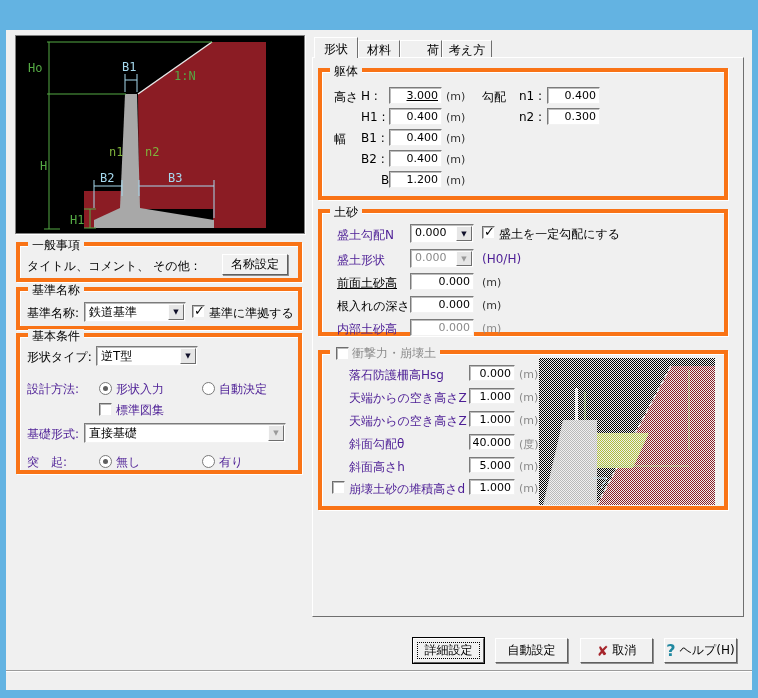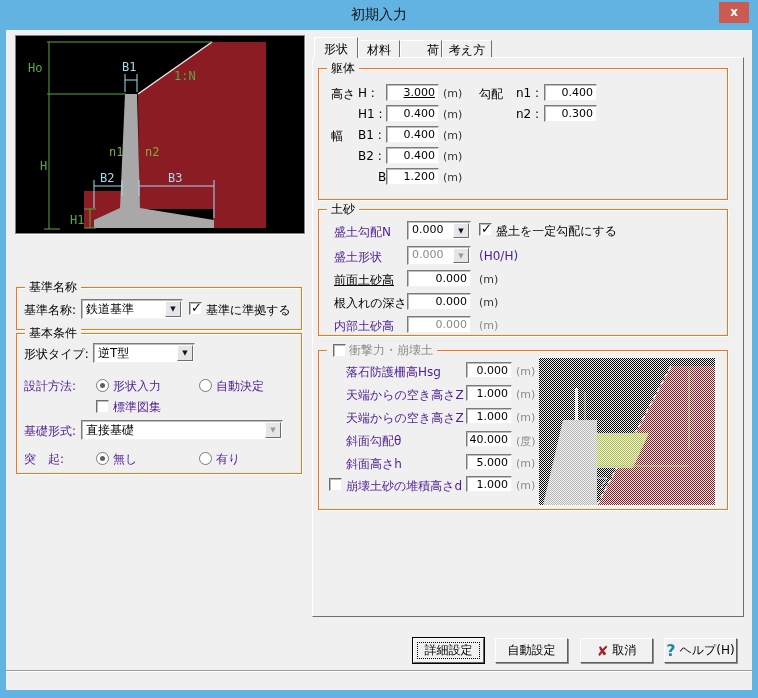--- a/index.html
+++ b/index.html
@@ -5,21 +5,21 @@
   html,body{margin:0;padding:0;background:#d8d8d8;}
   *{box-sizing:border-box;font-family:"DejaVu Sans",sans-serif;}
   .window{position:relative;width:758px;height:698px;background:#63b3e2;overflow:hidden;}
   .titlebar{position:absolute;left:0;top:0;width:758px;height:30px;background:#63b3e2;}
   .title-text{position:absolute;left:0;top:6px;width:100%;text-align:center;font-size:14px;color:#111;}
   .close-btn{position:absolute;top:2px;right:9px;width:30px;height:21px;background:#cb5a52;color:#fff;
     font-size:12px;font-weight:bold;text-align:center;line-height:20px;cursor:pointer;}
   .content{position:absolute;left:6px;top:30px;width:746px;height:660px;background:#f0f0f0;}
 
   
-  .group{position:absolute;border:1px solid #f97316;box-shadow:inset 1px 1px 0 #ffffff,1px 1px 0 #ffffff;}
+  .group{position:absolute;border:4px solid #f97316;box-shadow:inset 1px 1px 0 #ffffff,1px 1px 0 #ffffff;}
   .group-title{position:absolute;top:-8px;left:8px;background:#f0f0f0;padding:0 4px;font-size:12px;line-height:14px;color:#000;}
   .group-title.dis{color:#8a8a8a;}
   .lbl{position:absolute;font-size:12px;color:#000;white-space:nowrap;}
   .lbl.dis{color:#4c1d95;}
   .unit{position:absolute;font-size:11px;color:#333;white-space:nowrap;}
   .unit.dis{color:#8a8a8a;}
   .field{position:absolute;background:#fff;border:1px solid;border-color:#7b7b7b #f2f2f2 #f2f2f2 #7b7b7b;
     box-shadow:inset 1px 1px 0 #bdbdbd;font-size:11px;text-align:right;padding:1px 3px 0 2px;color:#000;}
   .field.dis{color:#8a8a8a;}
   .combo{position:absolute;background:#fff;border:1px solid;border-color:#7b7b7b #f2f2f2 #f2f2f2 #7b7b7b;
@@ -50,24 +50,20 @@
   .diagram-frame{position:absolute;left:9px;top:5px;width:290px;height:199px;background:#000;
     border:1px solid #808080;box-shadow:1px 1px 0 #ffffff;}
   .mini-frame{position:absolute;left:533px;top:328px;width:176px;height:147px;}
   .divider{position:absolute;left:0;top:640px;width:746px;height:2px;border-top:1px solid #9c9c9c;border-bottom:1px solid #ffffff;}
   svg text{font-family:"DejaVu Sans Mono",monospace;}
 </style>
 </head>
 <body>
 
 <div class="window">
-  <div class="titlebar">
-    <div class="title-text">初期入力</div>
-    <div class="close-btn"><span>x</span></div>
-  </div>
 
   <div class="content">
 
     <div class="diagram-frame">
       <svg width="288" height="197" viewBox="0 0 288 197">
 
         <polygon points="122,58 196,6 250,6 250,192 197,192 197,173 123,173" fill="#8b1c24"></polygon>
 
         <rect x="68" y="155" width="38" height="37" fill="#8b1c24"></rect>
 
@@ -103,20 +99,27 @@
         <text x="54" y="188" font-size="12" fill="#55aa44">H1</text>
         <text x="106" y="35" font-size="12" fill="#a6d9ee">B1</text>
         <text x="84" y="146" font-size="12" fill="#a6d9ee">B2</text>
         <text x="152" y="146" font-size="12" fill="#a6d9ee">B3</text>
         <text x="93" y="120" font-size="12" fill="#7fb33c">n1</text>
         <text x="129" y="120" font-size="12" fill="#7fb33c">n2</text>
         <text x="158" y="44" font-size="12" fill="#55aa44">1:N</text>
       </svg>
     </div>
 
+    <div class="group" style="left:10px;top:212px;width:286px;height:40px;">
+      <span class="group-title">一般事項</span>
+      <span class="lbl" style="left:7px;top:12px;">タイトル、コメント、 その他 :</span>
+      <div class="btn" style="left:202px;top:8px;width:66px;height:21px;">
+        <span>名称設定</span>
+      </div>
+    </div>
 
     <div class="group" style="left:10px;top:257px;width:286px;height:43px;">
       <span class="group-title">基準名称</span>
       <span class="lbl" style="left:7px;top:14px;">基準名称:</span>
       <div class="combo" style="left:64px;top:11px;width:102px;height:20px;">
         <span>鉄道基準</span>
         <span class="arrow">▼</span>
       </div>
       <div class="checkbox" style="left:172px;top:14px;">
           <span class="mark">✓</span>

